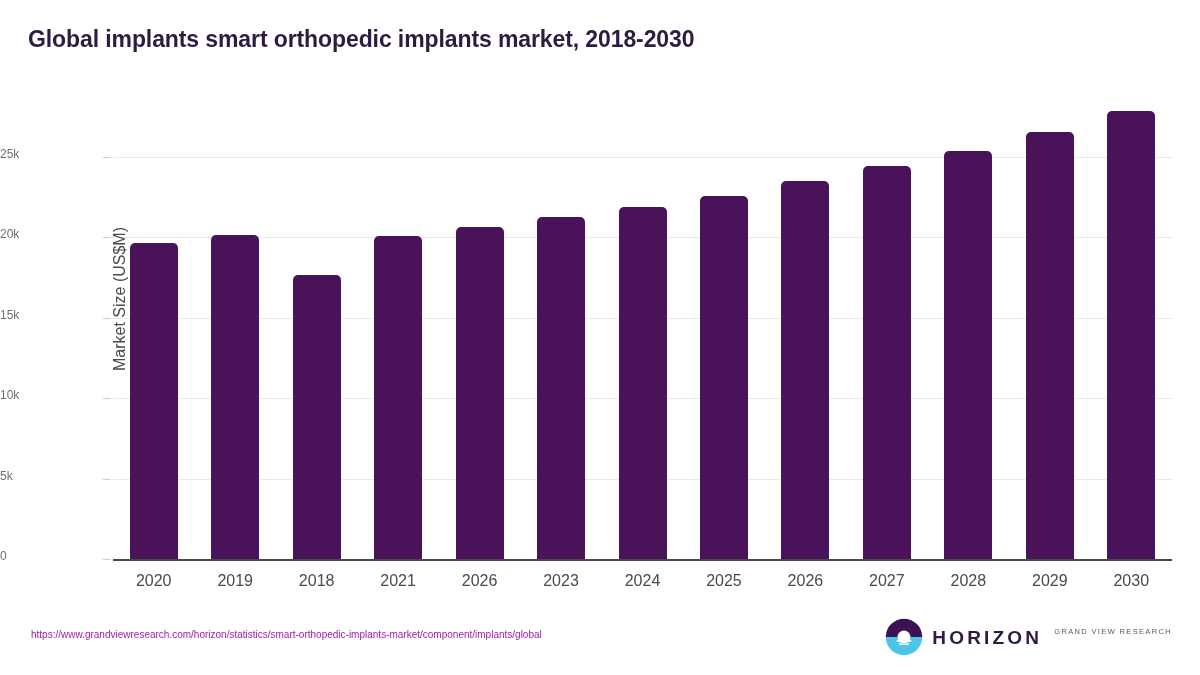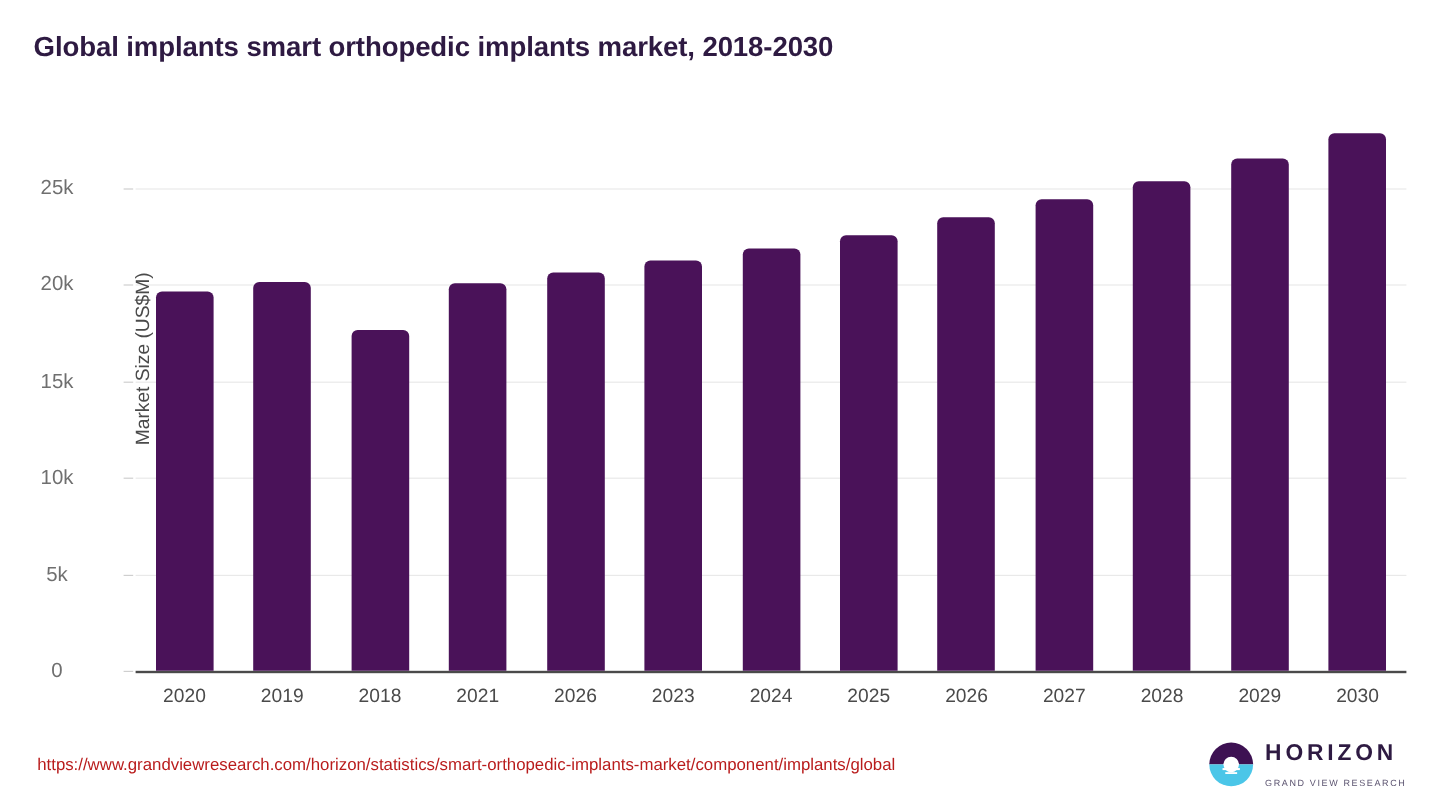--- a/index.html
+++ b/index.html
@@ -55,23 +55,23 @@
     top: 559px;
     width: 1059px;
     height: 2px;
     background: #4a4a4a;
   }
 
   
   .y-tick-label {
     position: absolute;
     right: 1189px;  
-    font-size: 17px;
+    font-size: 12px;
     color: #6f6f6f;
-    text-align: center;
+    text-align: left;
     white-space: nowrap;
   }
   #y-axis-title {
     position: absolute;
     left: -10px;
     top: 290px;
     width: 260px;
     transform: rotate(-90deg);
     transform-origin: center center;
     text-align: center;
@@ -103,40 +103,40 @@
     color: #4a4a4a;
     text-align: center;
     white-space: nowrap;
   }
 
   
   #source-url {
     position: absolute;
     left: 31px;
     top: 629px;
-    font-size: 14px;
-    color: #b91c1c;
+    font-size: 10px;
+    color: #a21caf;
     white-space: nowrap;
   }
   #logo {
     position: absolute;
     right: 28px;
     top: 618px;
     display: flex;
     align-items: center;
     gap: 9px;
   }
   #logo-mark {
     width: 38px;
     height: 38px;
     flex: 0 0 38px;
   }
   #logo-text {
     display: flex;
-    flex-direction: column;
+    flex-direction: row;
     justify-content: center;
     line-height: 1;
     gap: 12px;
   }
   #logo-name {
     font-size: 19px;
     font-weight: bold;
     letter-spacing: 3.2px;
     color: #2e1a42;
   }

